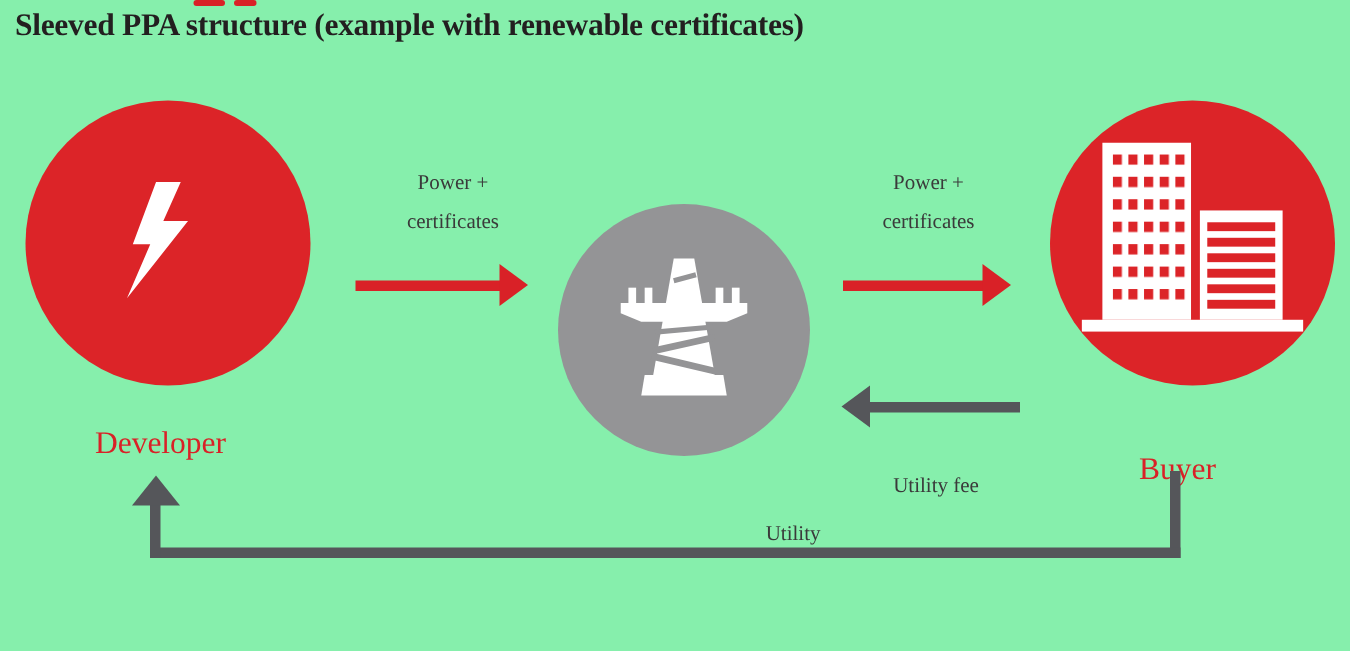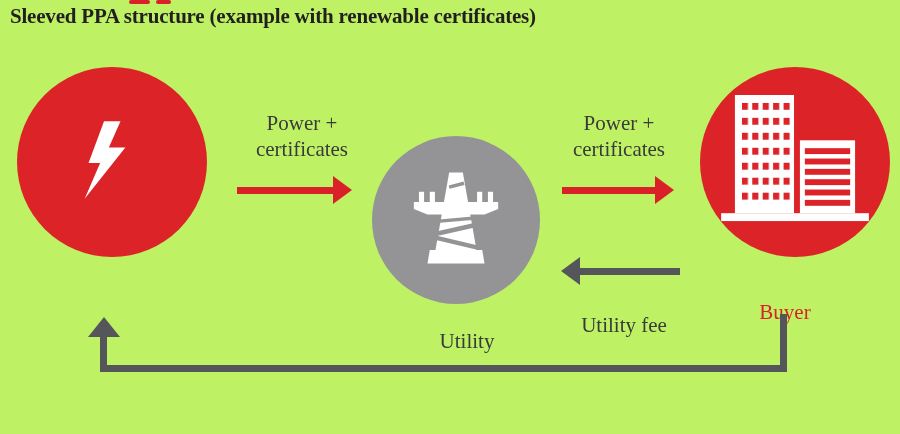--- a/index.html
+++ b/index.html
@@ -1,17 +1,17 @@
 <!DOCTYPE html>
 <html><head>
 <meta charset="utf-8">
 <style>
   html,body{margin:0;padding:0;background:#fff;}
   #canvas{
-    position:relative;width:900px;height:434px;background:#bef264;
+    position:relative;width:900px;height:434px;background:#86efac;
     font-family:"Liberation Serif","DejaVu Serif",serif;overflow:hidden;text-decoration:underline;
   }
   .abs{position:absolute;}
   #title{
     left:10px;top:4px;width:700px;
     font-size:21px;font-weight:bold;color:#231f20;letter-spacing:-0.2px;
   }
   .crop-frag{background:#d92127;border-radius:2px;height:4px;top:0;}
   #frag1{left:129px;width:21px;}
   #frag2{left:156px;width:15px;}
@@ -19,26 +19,26 @@
   #developer-circle{left:17px;top:67px;width:190px;height:190px;background:#dc2428;}
   #utility-circle{left:372px;top:136px;width:168px;height:168px;background:#949496;}
   #buyer-circle{left:700px;top:67px;width:190px;height:190px;background:#dc2428;}
   #developer-circle svg{margin-right:14px;}
   .node-label{
     text-align:center;font-size:21px;color:#d92127;width:160px;
   }
   #developer-label{left:27px;top:283px;}
   #buyer-label{left:705px;top:300px;}
   .flow-label{
-    text-align:center;font-size:21px;line-height:26px;color:#3a3a3a;
+    text-align:center;font-size:14px;line-height:26px;color:#3a3a3a;
   }
   #power-label-1{left:212px;top:110px;width:180px;}
   #power-label-2{left:529px;top:110px;width:180px;}
   #sleeving-label{left:524px;top:312px;width:200px;}
-  #utility-label{left:387px;top:328px;width:160px;}
+  #utility-label{left:387px;top:344px;width:160px;text-align:right;}
   #ppa-label{left:365px;top:391px;width:200px;font-size:22px;}
   .shaft-red{background:#d92127;}
   .shaft-dark{background:#55565a;}
   #arrow1-shaft{left:237px;top:187px;width:98px;height:7px;}
   #arrow1-head{left:333px;top:176px;width:0;height:0;
     border-top:14px solid transparent;border-bottom:14px solid transparent;
     border-left:19px solid #d92127;}
   #arrow2-shaft{left:562px;top:187px;width:95px;height:7px;}
   #arrow2-head{left:655px;top:176px;width:0;height:0;
     border-top:14px solid transparent;border-bottom:14px solid transparent;
@@ -64,20 +64,21 @@
 
   <div class="abs" id="title">Sleeved PPA structure (example with renewable certificates)</div>
 
   <div class="abs node-circle" id="developer-circle">
     <span>
       <svg viewBox="0 0 128 160" width="62" height="124" aria-hidden="true">
         <polygon points="96,0 62,0 30,86 54,86 22,160 106,54 72,54" fill="#ffffff"></polygon>
       </svg>
     </span>
   </div>
+  <div class="abs node-label" id="developer-label">Developer</div>
 
   <div class="abs node-circle" id="utility-circle">
     <span>
       <svg viewBox="0 0 100 100" width="114" height="114" aria-hidden="true">
         <polygon points="44,10 56,10 68,78 32,78" fill="#ffffff"></polygon>
         <polygon points="13,36 87,36 87,42 75,47 25,47 13,42" fill="#ffffff"></polygon>
         <rect x="17.5" y="27" width="4.5" height="9.5" fill="#ffffff"></rect>
         <rect x="27" y="27" width="4.5" height="9.5" fill="#ffffff"></rect>
         <rect x="68.5" y="27" width="4.5" height="9.5" fill="#ffffff"></rect>
         <rect x="78" y="27" width="4.5" height="9.5" fill="#ffffff"></rect>

